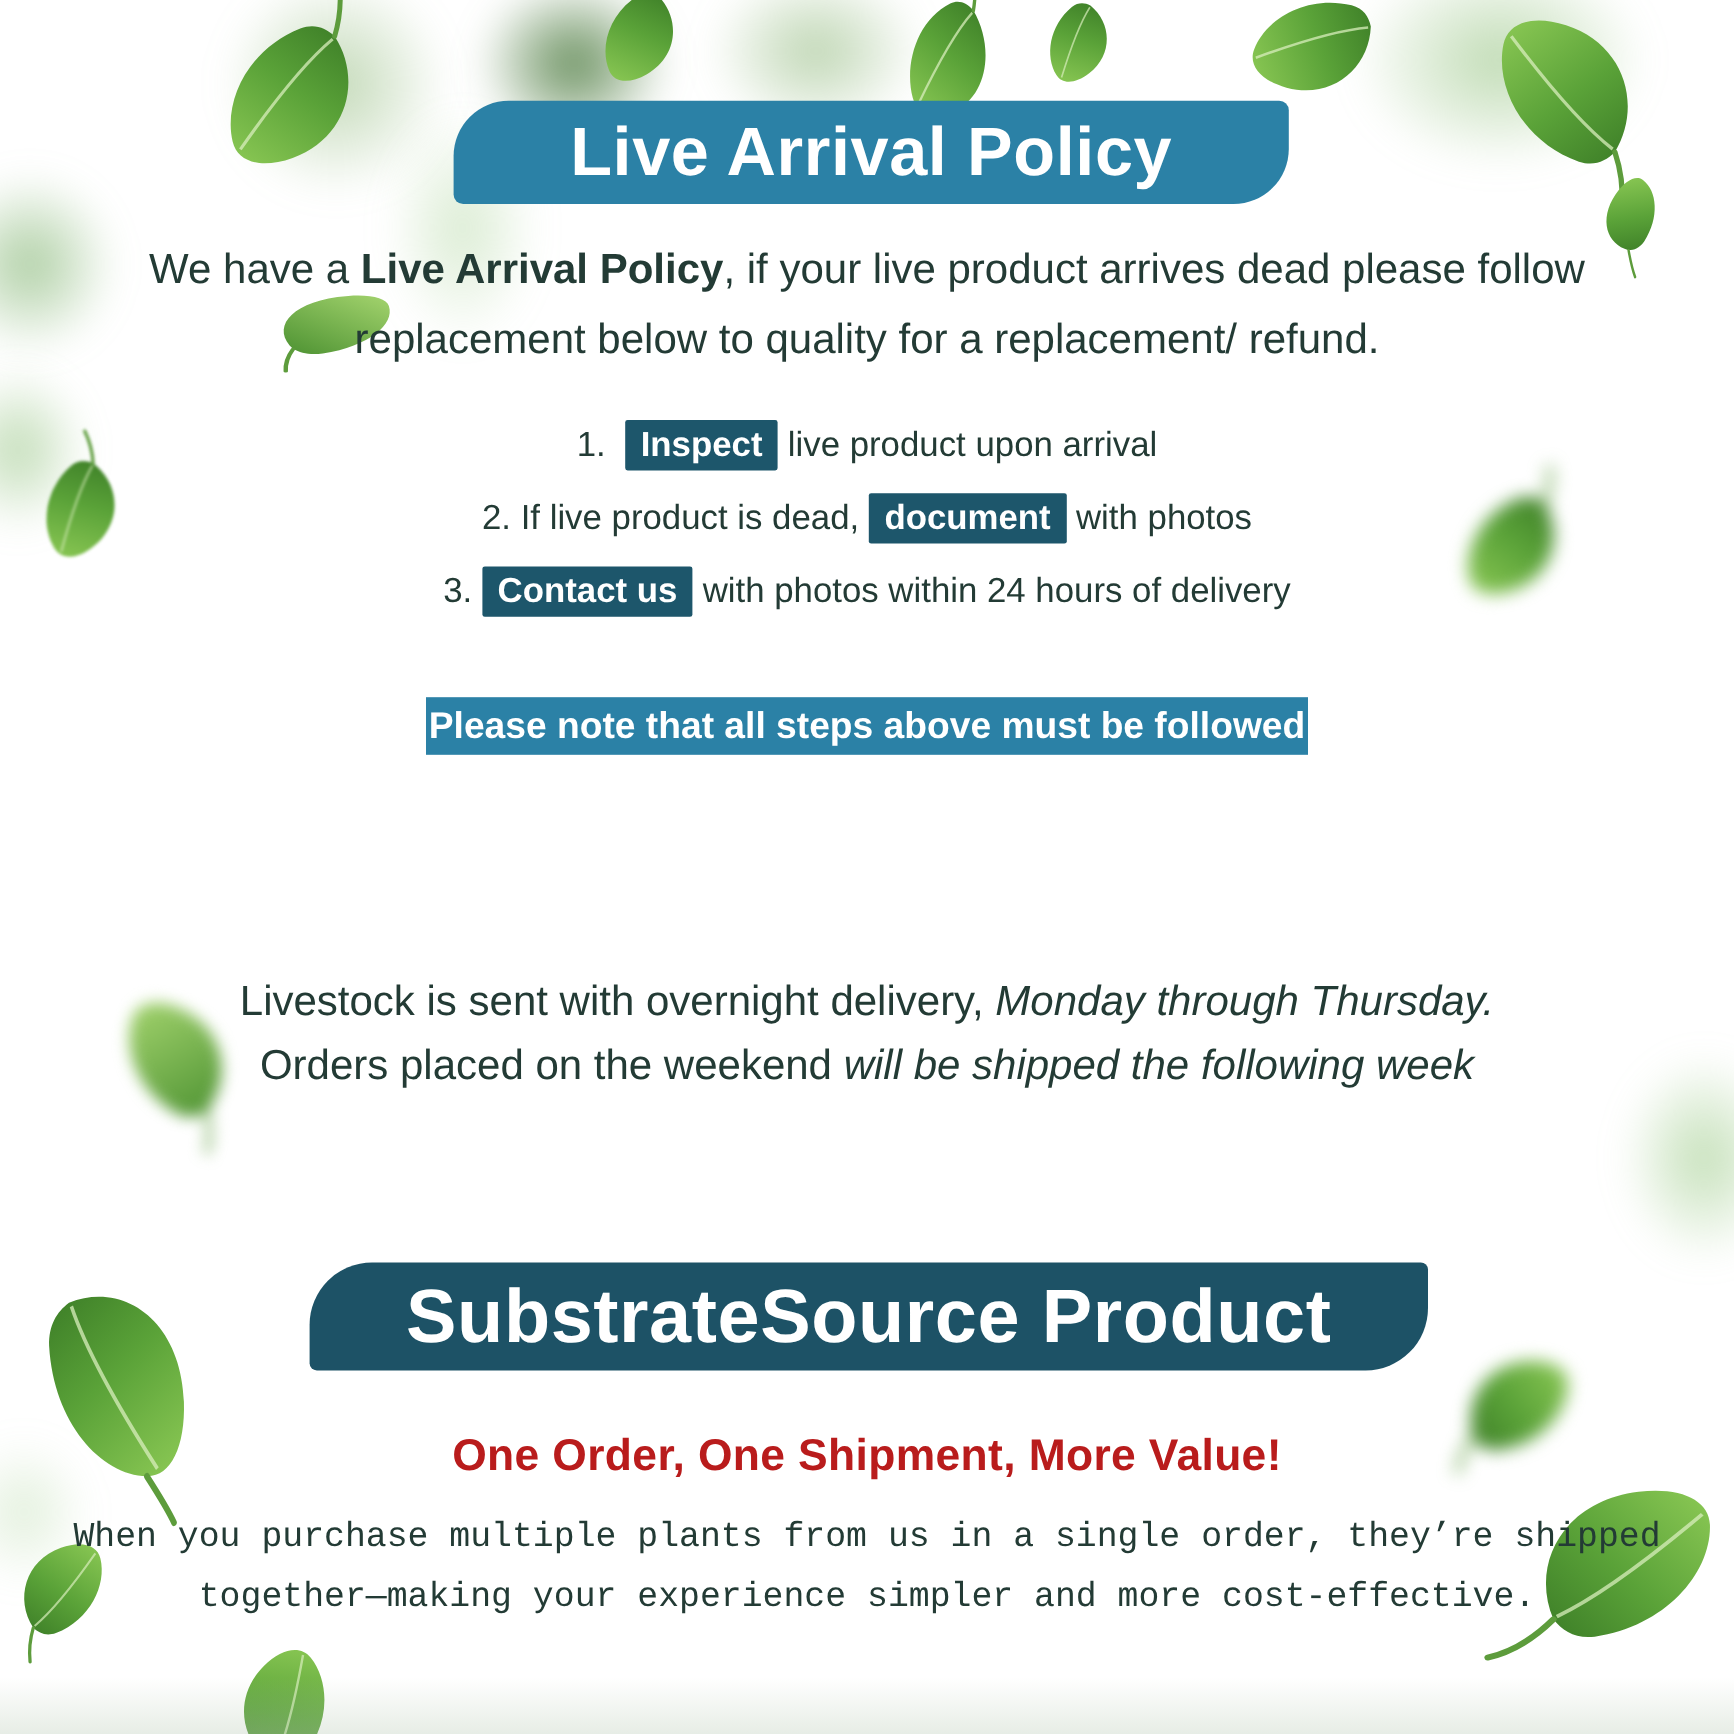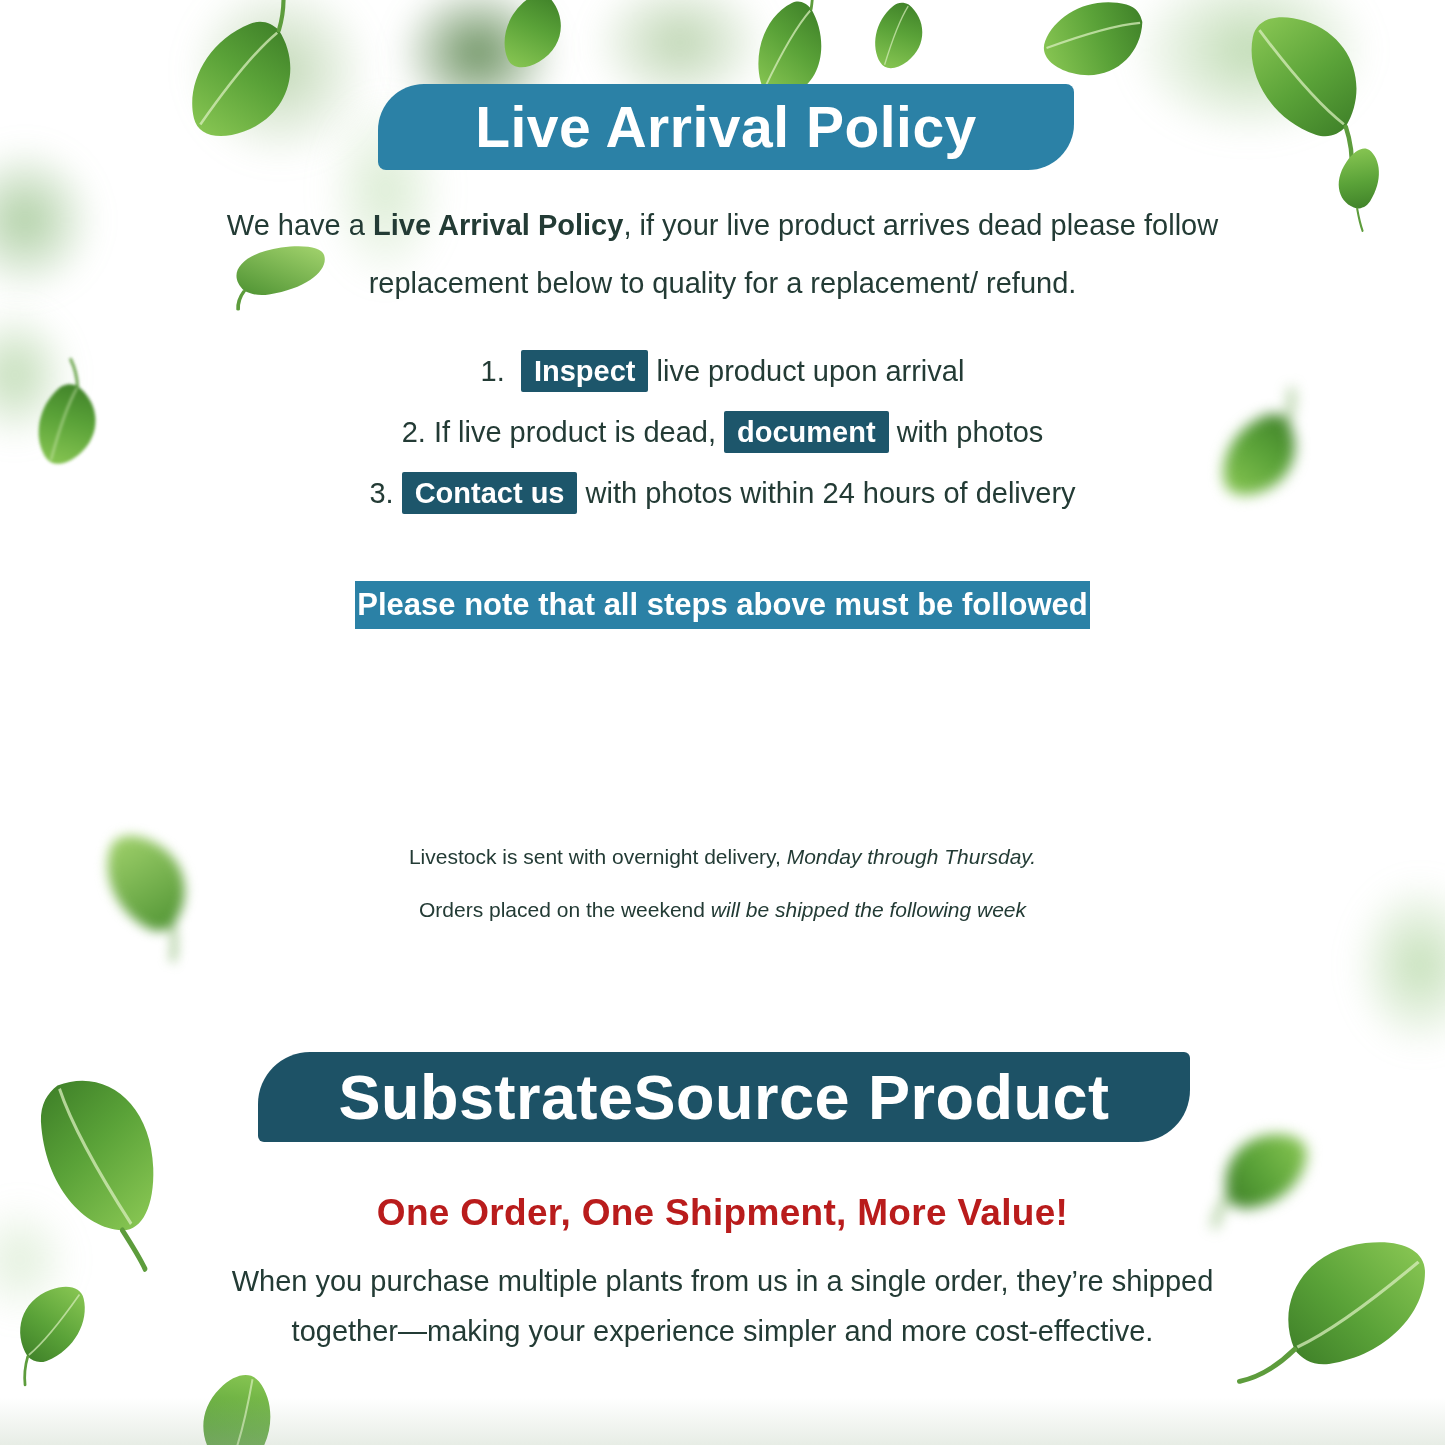--- a/index.html
+++ b/index.html
@@ -17,33 +17,33 @@
   .blur6{filter:blur(6px);} .blur7{filter:blur(7px);} .blur1{filter:blur(1.5px);}
   
   .banner{position:absolute;display:flex;align-items:center;justify-content:center;}
   .banner1{left:378px;top:84px;width:696px;height:86px;background:#2b81a6;border-radius:46px 8px 46px 8px;}
   .banner1 .t{font-size:57px;font-weight:800;color:#ffffff;letter-spacing:.5px;}
   .banner2{left:258px;top:1052px;width:932px;height:90px;background:#1d5266;border-radius:52px 6px 52px 6px;}
   .banner2 .t{font-size:63px;font-weight:800;color:#ffffff;letter-spacing:.5px;}
   
   .block{position:absolute;left:0;right:0;text-align:center;}
   .line{white-space:pre;}
-  .intro{top:196px;font-size:29px;line-height:58px;}
+  .intro{top:196px;font-size:35px;line-height:58px;}
   .intro b{font-weight:700;}
   .steps{top:350px;font-size:29px;}
   .steps .line{margin-bottom:19px;line-height:42px;}
   .hl{display:inline-block;background:#1d566b;color:#ffffff;font-weight:700;
       padding:3px 13px;border-radius:2px;line-height:36px;}
   .note{top:581px;font-size:31px;}
   .notebox{display:inline-block;background:#2b81a6;color:#ffffff;font-weight:700;
       padding:6px 2px;margin-bottom:7px;line-height:36px;}
-  .shipping{top:830px;font-size:21px;line-height:53px;}
+  .shipping{top:808px;font-size:35px;line-height:53px;}
   .shipping i{font-style:italic;}
   .subhead{top:1192px;font-size:37px;font-weight:800;color:#b91c1c;letter-spacing:.3px;}
-  .pbody{top:1256px;font-size:29px;line-height:50px;}
+  .pbody{top:1256px;font-size:29px;line-height:50px;font-family:Liberation Mono, monospace;}
   .bottomfade{position:absolute;left:0;top:1398px;width:1445px;height:47px;
       background:linear-gradient(to bottom, rgba(255,255,255,0), rgba(186,203,182,.35));pointer-events:none;}
 </style>
 </head>
 <body>
 
 <div id="canvas">
 
   <svg width="0" height="0" style="position:absolute" aria-hidden="true">
     <defs>

